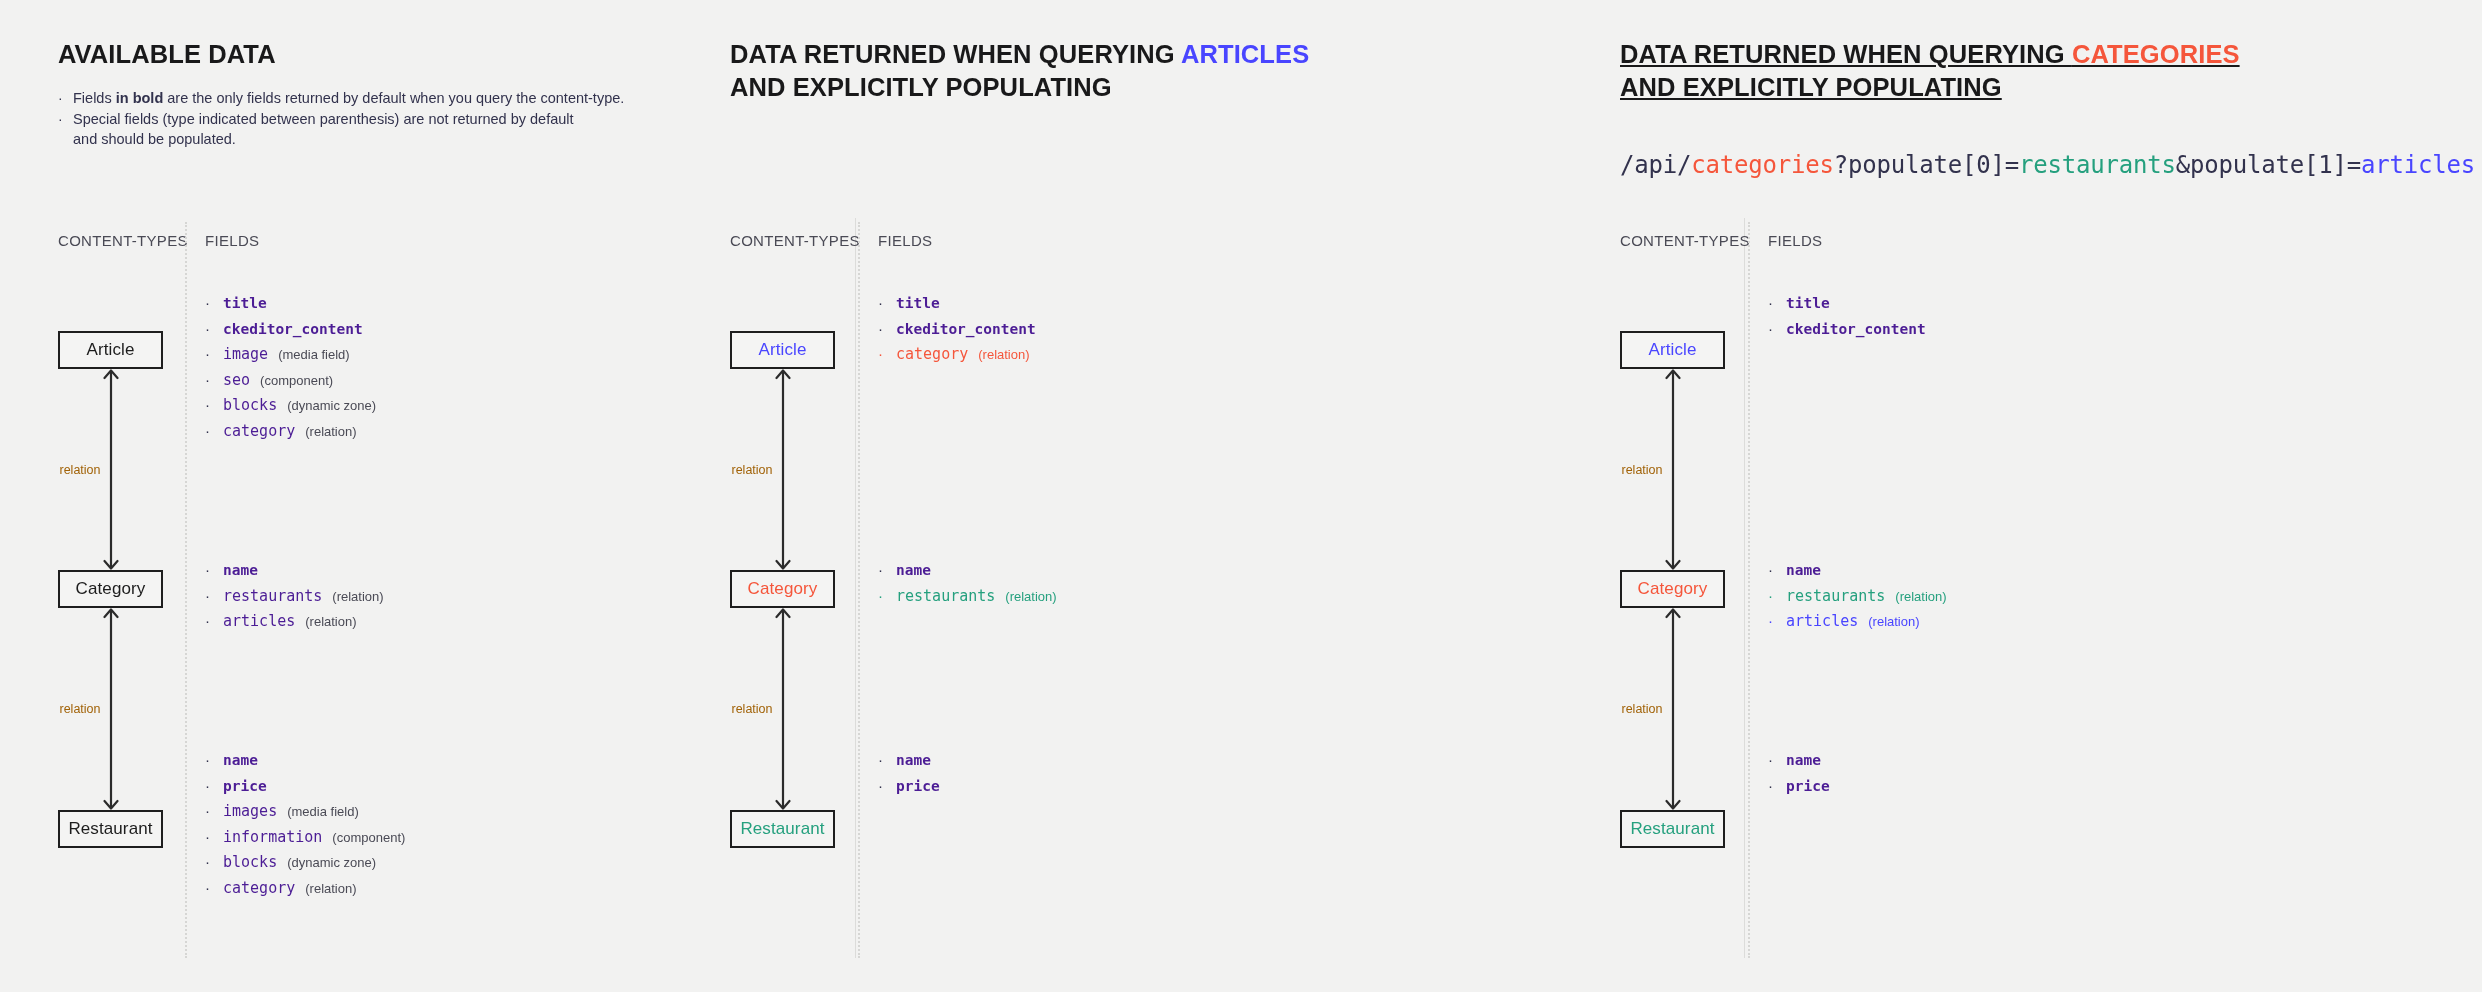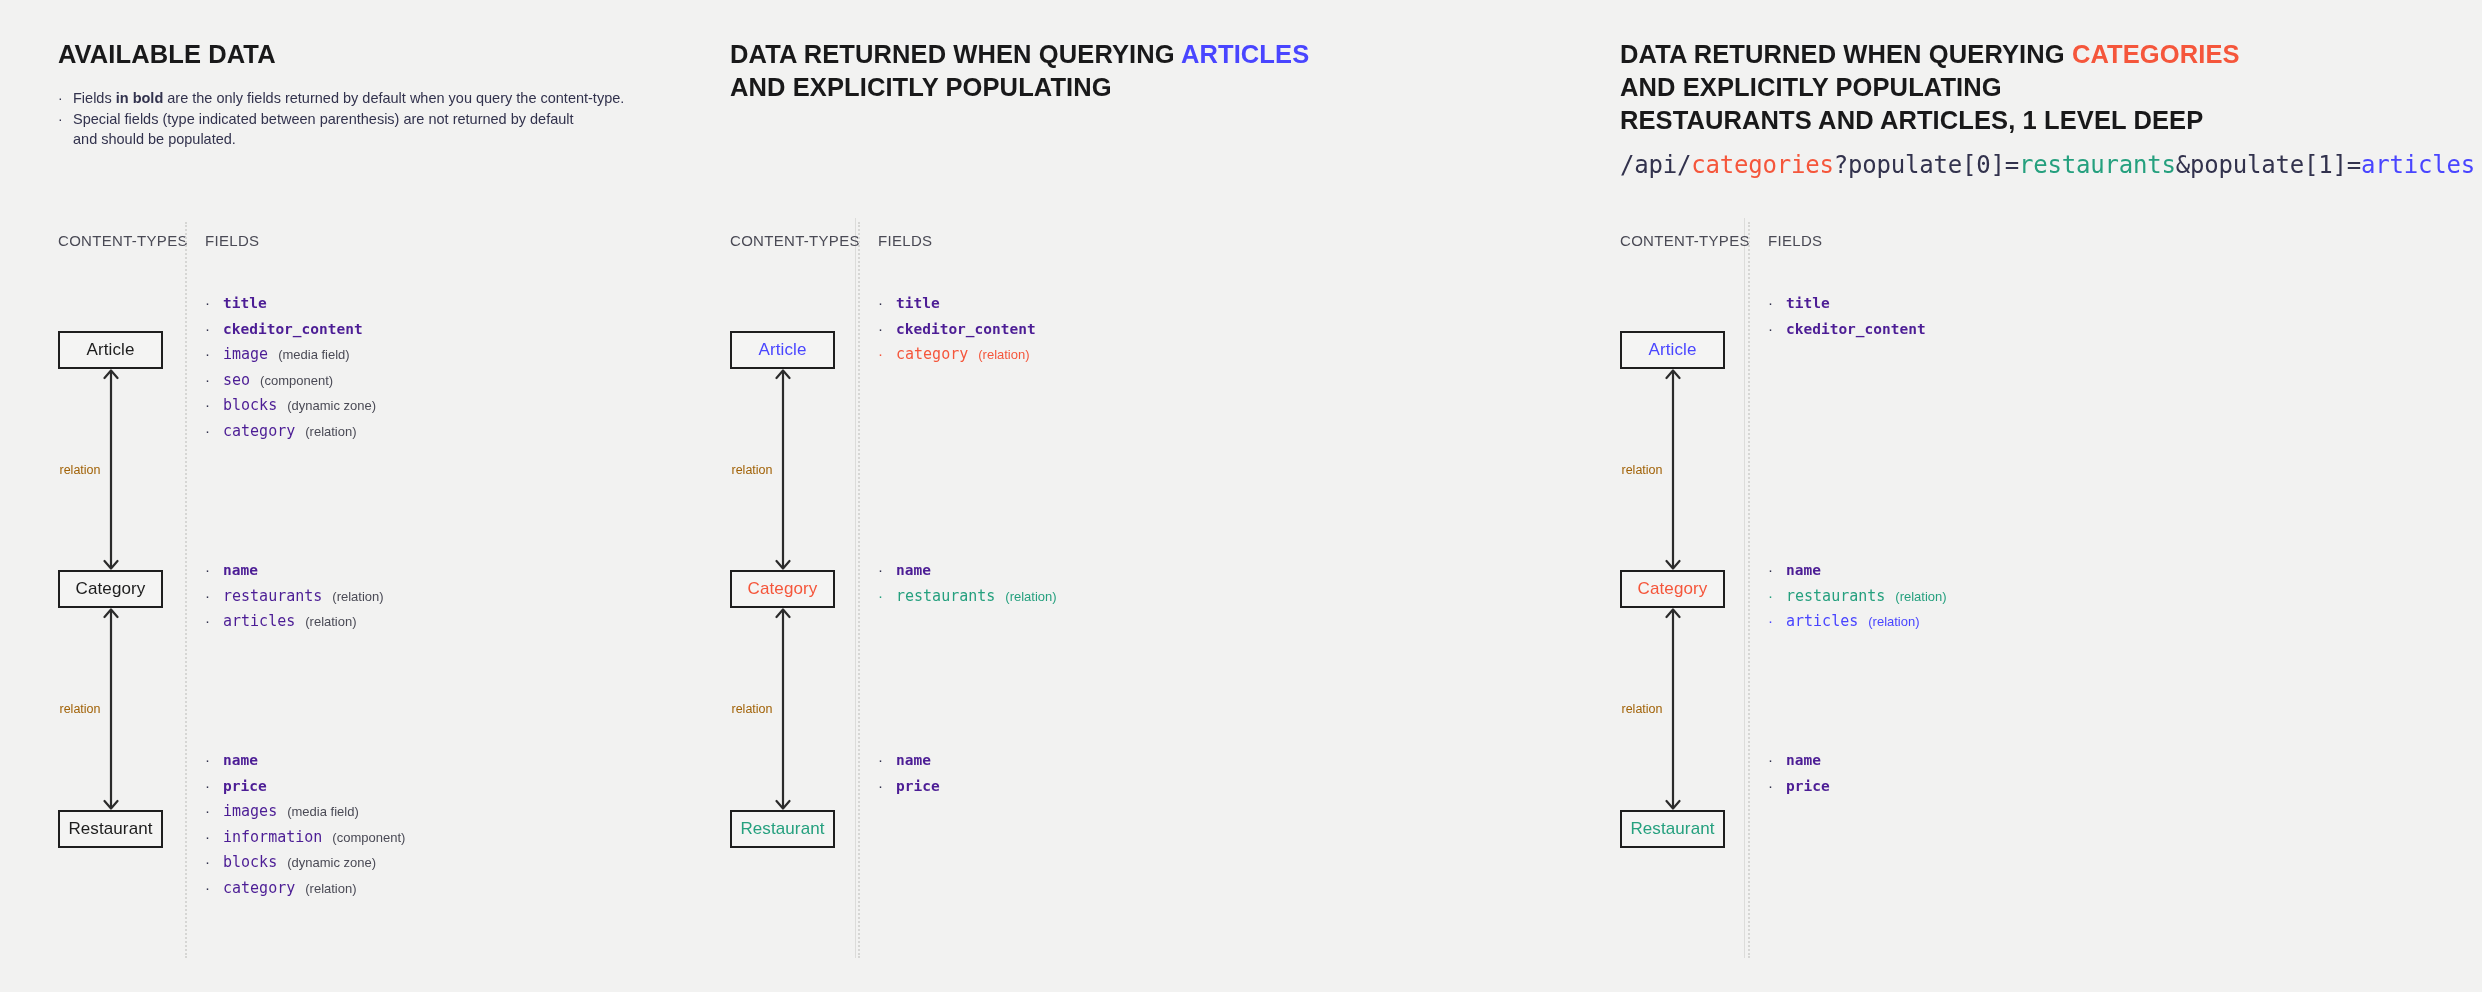--- a/index.html
+++ b/index.html
@@ -296,21 +296,21 @@
           <span class="fl-bullet">·</span>
           <span class="fl-name bold">name</span>
         </div>
         <div class="field-row">
           <span class="fl-bullet">·</span>
           <span class="fl-name bold">price</span>
         </div>
       </div>
     </div>
     <div class="panel" id="panel-2" style="left: 0px; width: 2482px;">
-      <div class="heading" id="heading-2" style="left: 1620px; top: 38px;"><span>DATA RETURNED WHEN QUERYING </span><span style="color: rgb(245, 86, 59);">CATEGORIES</span><br><span>AND EXPLICITLY POPULATING</span><br><span>RESTAURANTS AND ARTICLES, 1 LEVEL DEEP</span></div>
+      <div class="heading" id="heading-2" style="left: 1620px; top: 38px; text-decoration: underline;"><span>DATA RETURNED WHEN QUERYING </span><span style="color: rgb(245, 86, 59);">CATEGORIES</span><br><span>AND EXPLICITLY POPULATING</span><br></div>
       <div class="api-url" style="left: 1620px; top: 150px;"><span>/api/</span><span style="color: rgb(245, 86, 59);">categories</span><span>?populate[0]=</span><span style="color: rgb(37, 160, 126);">restaurants</span><span>&amp;populate[1]=</span><span style="color: rgb(73, 69, 255);">articles</span></div>
       <div class="col-label" style="left: 1620px;">CONTENT-TYPES</div>
       <div class="col-label" style="left: 1768px;">FIELDS</div>
       <div class="dot-divider" style="left: 1748px;"></div>
       <div class="node-box blue" style="left: 1620px; top: 331px;">Article</div>
       <div class="node-box red" style="left: 1620px; top: 570px;">Category</div>
       <div class="node-box green" style="left: 1620px; top: 810px;">Restaurant</div>
       <div class="arrow-wrap" style="left: 1660.5px; top: 369px; width: 24px; height: 201px;"><svg width="24" height="201" viewBox="0 0 24 201">
           <line x1="12" y1="2" x2="12" y2="199" stroke="#2b2b2b" stroke-width="2.2"></line>
           <polyline points="5.5,9 12,1.5 18.5,9" fill="none" stroke="#2b2b2b" stroke-width="2.2" stroke-linecap="round" stroke-linejoin="round"></polyline>

